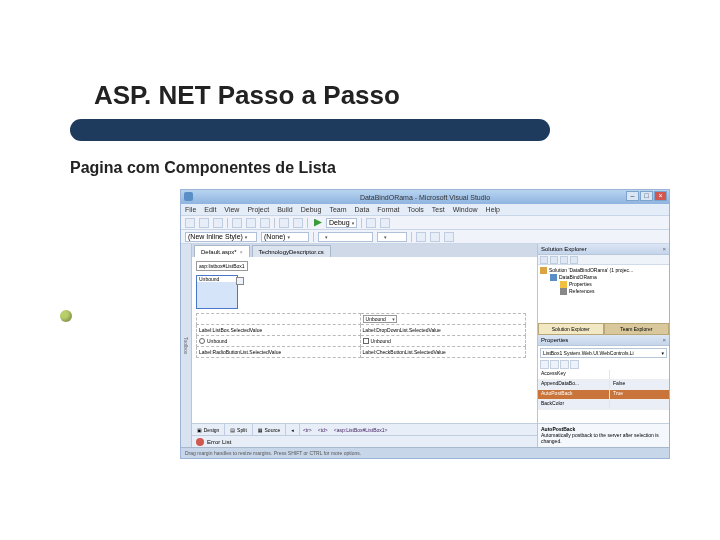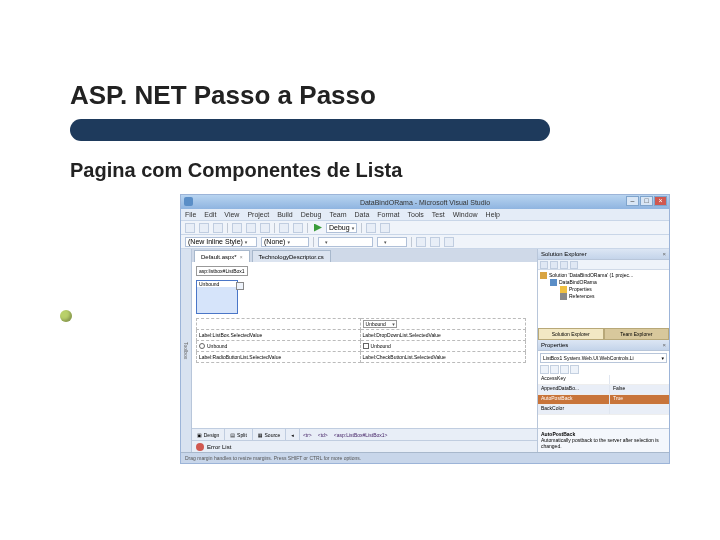--- a/index.html
+++ b/index.html
@@ -1,22 +1,22 @@
 <!DOCTYPE html>
 <html><head>
 <meta charset="utf-8">
 <style>
   * { margin:0; padding:0; box-sizing:border-box; }
   body { width:720px; height:540px; font-family:Arial,sans-serif; background:#fff; position:relative; overflow:hidden; }
   .slide { padding:80px 60px 20px 70px; }
   .title-block { margin-bottom:8px; }
-  .title { font-size:26px; font-weight:bold; color:#222; }
+  .title { font-size:26px; font-weight:bold; color:#222;margin-left:24px; }
   .subtitle { font-size:20px; font-weight:bold; color:#222; margin-top:2px; }
   .title-bar { height:22px; background:#1e3a5c; border-radius:11px; margin:6px 0 18px 0; width:480px; }
-  .caption { font-size:20px; font-weight:bold; color:#222; margin-bottom:12px; }
+  .caption { font-size:16px; font-weight:bold; color:#222; margin-bottom:12px; }
   .ide { width:490px; height:270px; background:#e6e6e6; font-size:7px; font-family:"Segoe UI",Tahoma,sans-serif; border:1px solid #9cb4d8; margin-left:110px; position:relative; display:flex; flex-direction:column; }
   .ide-titlebar { height:14px; background:linear-gradient(#b8d4f0,#8fb4e0); display:flex; align-items:center; justify-content:center; position:relative; font-size:7px; color:#333; }
   .ide-titlebar .sysbtns { position:absolute; right:2px; top:1px; display:flex; gap:1px; }
   .ide-titlebar .sysbtns span { width:13px; height:10px; background:#d9e6f5; border:1px solid #7fa4cc; font-size:7px; text-align:center; line-height:8px; }
   .ide-titlebar .sysbtns .close { background:#d05850; color:#fff; }
   .ide-titlebar .vsicon { position:absolute; left:3px; top:2px; width:9px; height:9px; background:#5a8ec7; border-radius:2px; }
   .menubar { height:12px; background:#e4ecf7; display:flex; align-items:center; padding-left:4px; gap:8px; color:#333; border-bottom:1px solid #c9d6e8; }
   .toolbar { height:14px; background:#f0f4fa; border-bottom:1px solid #c9d6e8; display:flex; align-items:center; padding:0 4px; gap:4px; }
   .toolbar .sep { width:1px; height:10px; background:#c0c8d4; }
   .toolbar .btn { width:10px; height:10px; background:#e8eef7; border:1px solid #c0cde0; }

